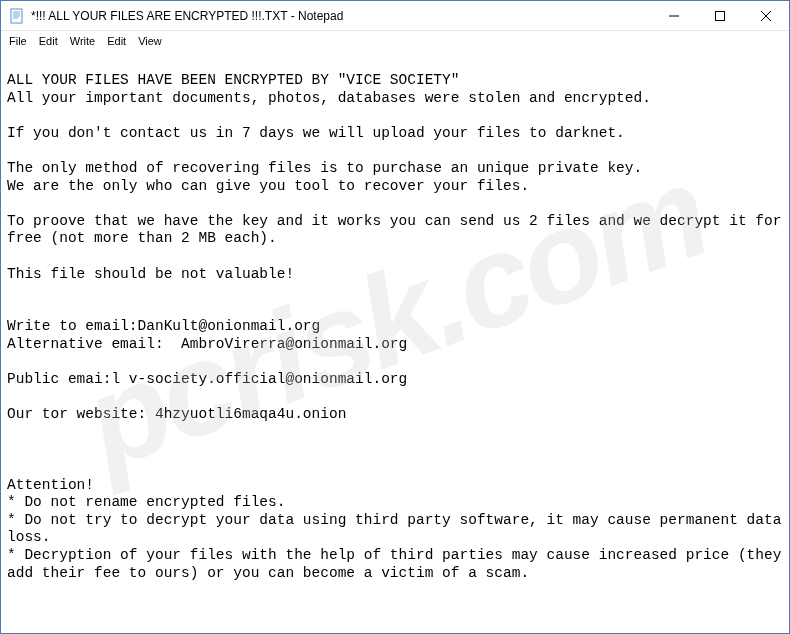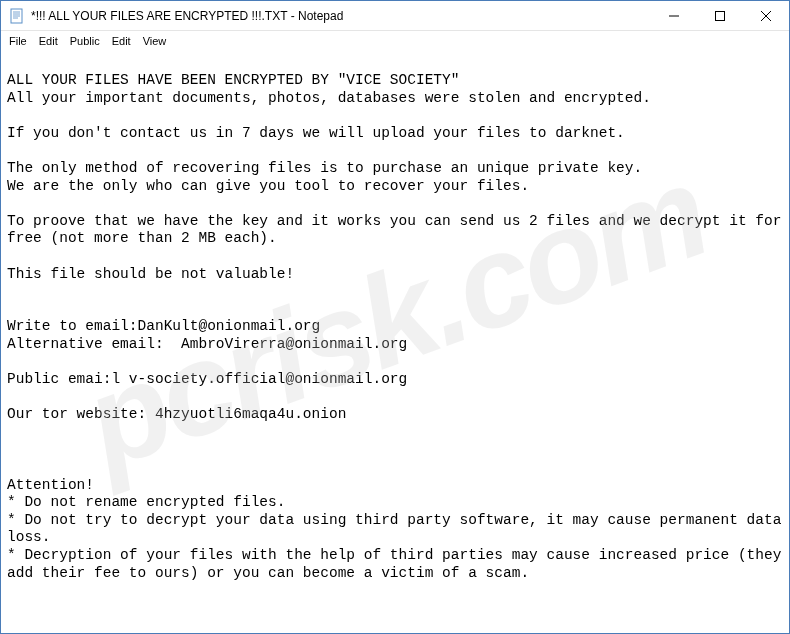--- a/index.html
+++ b/index.html
@@ -125,21 +125,21 @@
         <svg width="10" height="10" viewBox="0 0 10 10">
             <line x1="0" y1="0" x2="10" y2="10" stroke="#000" stroke-width="1"></line>
             <line x1="10" y1="0" x2="0" y2="10" stroke="#000" stroke-width="1"></line>
           </svg>
       </div>
     </div>
   </div>
   <div class="menubar">
     <span class="menu-item">File</span>
     <span class="menu-item">Edit</span>
-    <span class="menu-item">Public</span>
+    <span class="menu-item">Write</span>
     <span class="menu-item">Edit</span>
     <span class="menu-item">View</span>
   </div>
   <div class="content">ALL YOUR FILES HAVE BEEN ENCRYPTED BY "VICE SOCIETY"
 All your important documents, photos, databases were stolen and encrypted.
 
 If you don't contact us in 7 days we will upload your files to darknet.
 
 The only method of recovering files is to purchase an unique private key.
 We are the only who can give you tool to recover your files.

